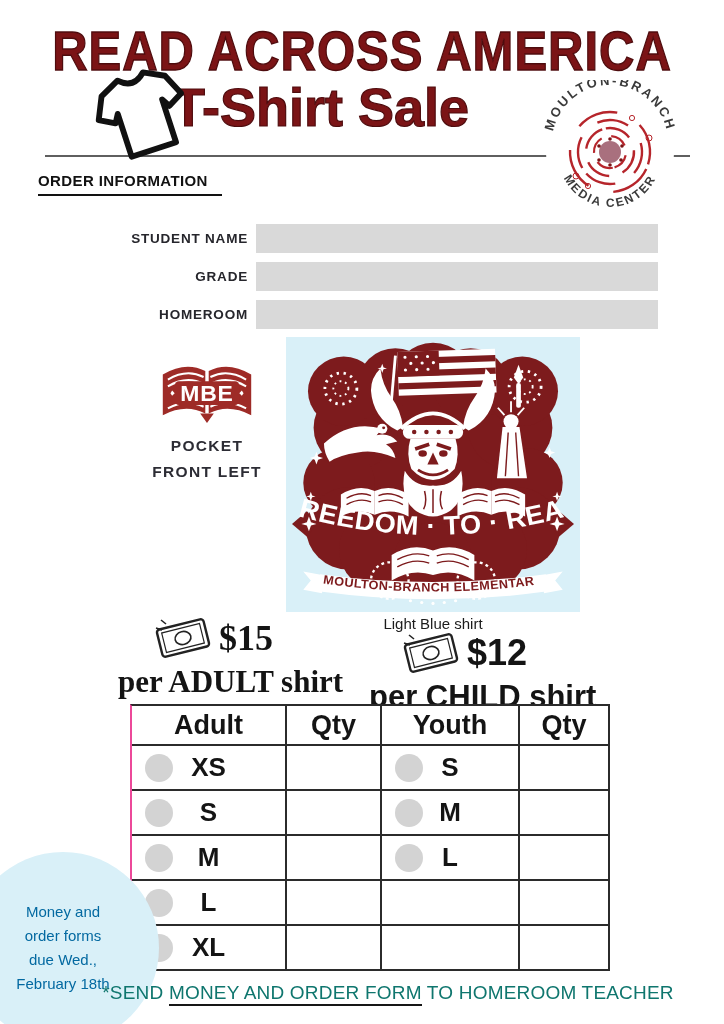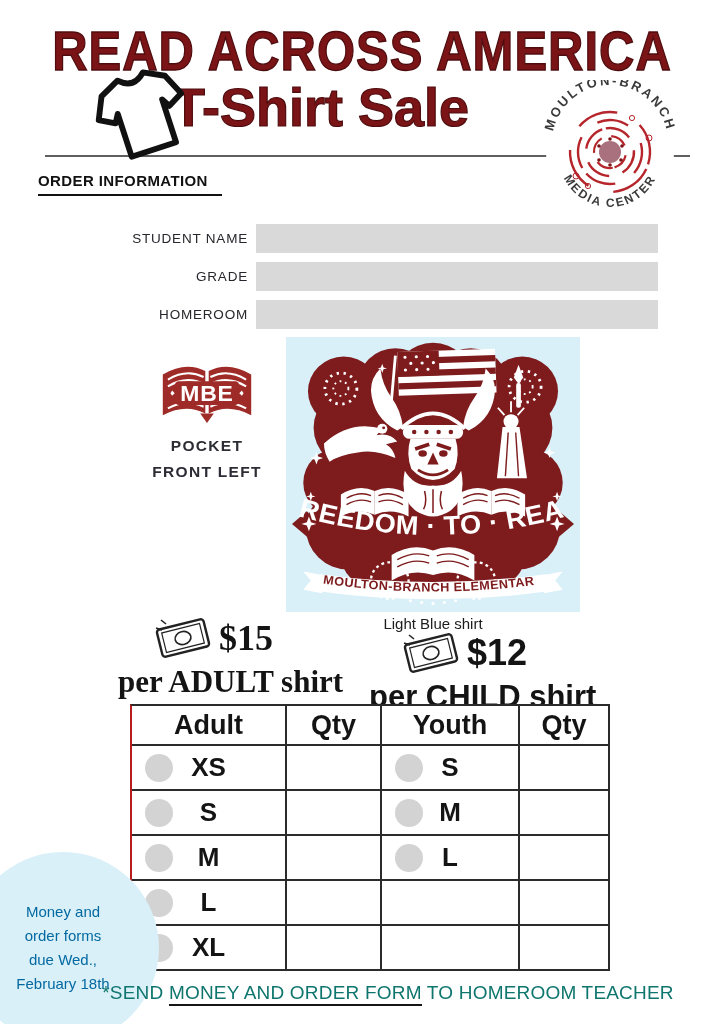--- a/index.html
+++ b/index.html
@@ -16,21 +16,21 @@
           -webkit-text-stroke:1.2px #4e0c0e;white-space:nowrap;z-index:2;}
   .divider{left:45px;top:155px;width:645px;height:2px;background:#5f5f5f;z-index:1;}
   .logo{left:530px;top:80px;width:160px;height:140px;z-index:2;}
 
   
   .order-heading{left:38px;top:172px;font-size:15px;font-weight:bold;color:#121212;
                  letter-spacing:0.4px;padding:0 14px 5px 0;border-bottom:2.5px solid #121212;}
   .frow{left:0;width:724px;height:29px;}
   .frow1{top:224px;} .frow2{top:262px;} .frow3{top:300px;}
   .flabel{position:absolute;left:0;width:248px;text-align:right;line-height:29px;
-          font-size:13.5px;font-weight:normal;letter-spacing:0.8px;color:#26262c;}
+          font-size:13.5px;font-weight:bold;letter-spacing:0.8px;color:#26262c;}
   .fbar{position:absolute;left:256px;top:0;width:402px;height:29px;background:#d9d9d9;}
 
   
   .mbe-svg{left:156px;top:360px;width:102px;height:68px;}
   .pocket-caption{left:117px;top:433px;width:180px;text-align:center;font-size:15.5px;
                   font-weight:bold;color:#2c2c34;letter-spacing:1.3px;line-height:26px;}
 
   
   .shirt-square{left:286px;top:337px;width:294px;height:275px;background:#d9f0f8;}
   .emblem{position:absolute;left:6px;top:4px;width:282px;height:267px;}
@@ -39,21 +39,21 @@
   
   .price-group{width:190px;text-align:center;}
   .price-adult{left:118px;top:613px;font-family:Liberation Serif, serif;} .price-child{left:369px;top:628px;}
   .price-top{display:flex;align-items:center;justify-content:center;gap:6px;height:50px;}
   .money-svg{width:60px;height:48px;}
   .price-amount{font-size:36px;font-weight:bold;color:#141414;}
   .price-label{font-size:31px;font-weight:bold;color:#141414;margin-top:1px;white-space:nowrap;}
 
   
   .size-table{left:130px;top:704px;display:grid;grid-template-columns:155px 95px 138px 90px;
-              border-top:2px solid #2b2b2b;border-left:2px solid #b91c1c;background:#fff;}
+              border-top:2px solid #2b2b2b;border-left:2px solid #ec4899;background:#fff;}
   .cell{border-right:2px solid #2b2b2b;border-bottom:2px solid #2b2b2b;position:relative;
         display:flex;align-items:center;justify-content:center;box-sizing:border-box;}
   .th{height:40px;font-size:27px;font-weight:bold;color:#141414;}
   .td{height:45px;font-size:26px;font-weight:bold;color:#141414;}
   .opt-circle{position:absolute;left:13px;top:50%;margin-top:-14px;width:28px;height:28px;
               border-radius:50%;background:#d3d3d3;}
 
   
   .due-circle{left:-33px;top:852px;width:192px;height:192px;border-radius:50%;background:#d9f0f8;
               display:flex;flex-direction:column;justify-content:center;align-items:center;}

